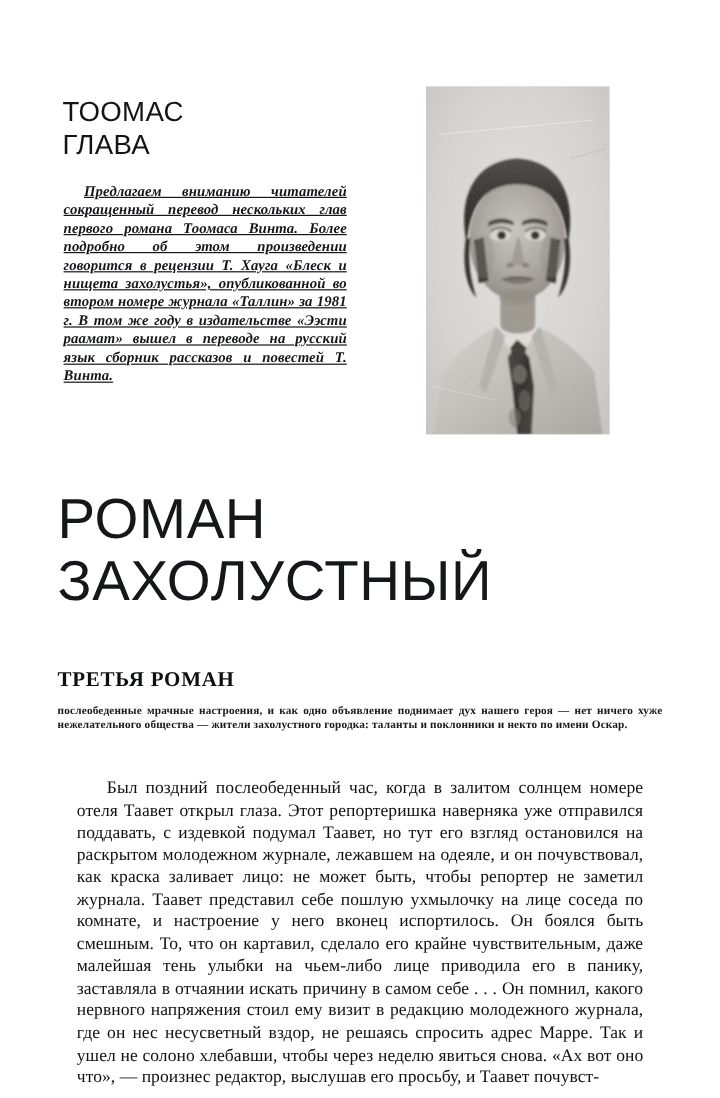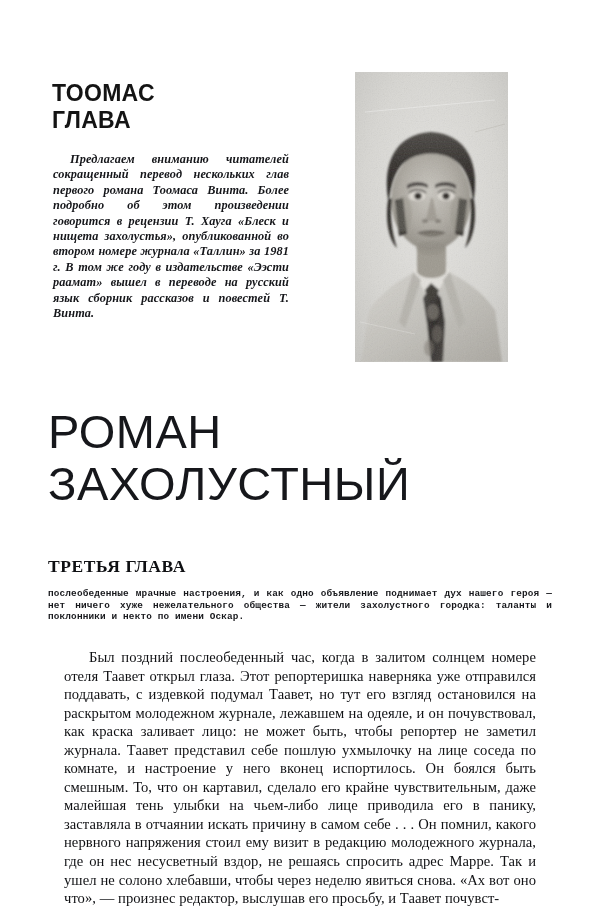--- a/index.html
+++ b/index.html
@@ -23,21 +23,21 @@
     background: #ffffff;
   }
 
   
   .author-name {
     position: absolute;
     left: 52px;
     top: 80px;
     width: 240px;
     font-family: "Liberation Sans", sans-serif;
-    font-weight: 700;
+    font-weight: 400;
     font-size: 23px;
     line-height: 27px;
     letter-spacing: 0.3px;
     color: #141414;
   }
   .author-name .ln { display: block; }
 
   
   .portrait {
     position: absolute;
@@ -59,21 +59,21 @@
     font-family: "Liberation Serif", serif;
     font-style: italic;
     font-weight: 700;
     font-size: 12.3px;
     line-height: 15.4px;
     text-align: justify;
     text-justify: inter-word;
     color: #15161a;
     letter-spacing: 0.1px;
   }
-  .intro p { margin: 0; text-indent: 17px; }
+  .intro p { margin: 0; text-indent: 17px; text-decoration: underline; }
   .intro p + p { margin-top: 0px; }
 
   
   .display-title {
     position: absolute;
     left: 48px;
     top: 406px;
     width: 500px;
     font-family: "Liberation Sans", sans-serif;
     font-weight: 400;
@@ -95,21 +95,21 @@
     letter-spacing: 0.6px;
     color: #0f1013;
   }
 
   
   .chapter-summary {
     position: absolute;
     left: 48px;
     top: 588px;
     width: 504px;
-    font-family: Liberation Mono, monospace;
+    font-family: Liberation Serif, serif;
     font-weight: 700;
     font-size: 9.4px;
     line-height: 11.6px;
     text-align: justify;
     text-justify: inter-word;
     letter-spacing: 0.15px;
     color: #17181c;
   }
   .chapter-summary p { margin: 0; }
 
@@ -241,21 +241,21 @@
 
   <div class="intro">
     <p>Предлагаем вниманию читателей сокращенный перевод нескольких глав первого романа Тоомаса Винта. Более подробно об этом произведении говорится в рецензии Т. Хауга «Блеск и нищета захолустья», опубликованной во втором номере журнала «Таллин» за 1981 г. В том же году в издательстве «Ээсти раамат» вышел в переводе на русский язык сборник рассказов и повестей Т. Винта.</p>
   </div>
 
   <div class="display-title">
     <span class="ln">РОМАН</span>
     <span class="ln">ЗАХОЛУСТНЫЙ</span>
   </div>
 
-  <div class="chapter-heading">ТРЕТЬЯ ГЛАВА</div>
+  <div class="chapter-heading">ТРЕТЬЯ РОМАН</div>
 
   <div class="chapter-summary">
     <p>послеобеденные мрачные настроения, и как одно объявление поднимает дух нашего героя — нет ничего хуже нежелательного общества — жители захолустного городка: таланты и поклонники и некто по имени Оскар.</p>
   </div>
 
   <div class="body-text">
     <p>Был поздний послеобеденный час, когда в залитом солнцем номере отеля Таавет открыл глаза. Этот репортеришка наверняка уже отправился поддавать, с издевкой подумал Таавет, но тут его взгляд остановился на раскрытом молодежном журнале, лежавшем на одеяле, и он почувствовал, как краска заливает лицо: не может быть, чтобы репортер не заметил журнала. Таавет представил себе пошлую ухмылочку на лице соседа по комнате, и настроение у него вконец испортилось. Он боялся быть смешным. То, что он картавил, сделало его крайне чувствительным, даже малейшая тень улыбки на чьем-либо лице приводила его в панику, заставляла в отчаянии искать причину в самом себе . . . Он помнил, какого нервного напряжения стоил ему визит в редакцию молодежного журнала, где он нес несусветный вздор, не решаясь спросить адрес Марре. Так и ушел не солоно хлебавши, чтобы через неделю явиться снова. «Ах вот оно что», — произнес редактор, выслушав его просьбу, и Таавет почувст-</p>
   </div>
 
 </div>

